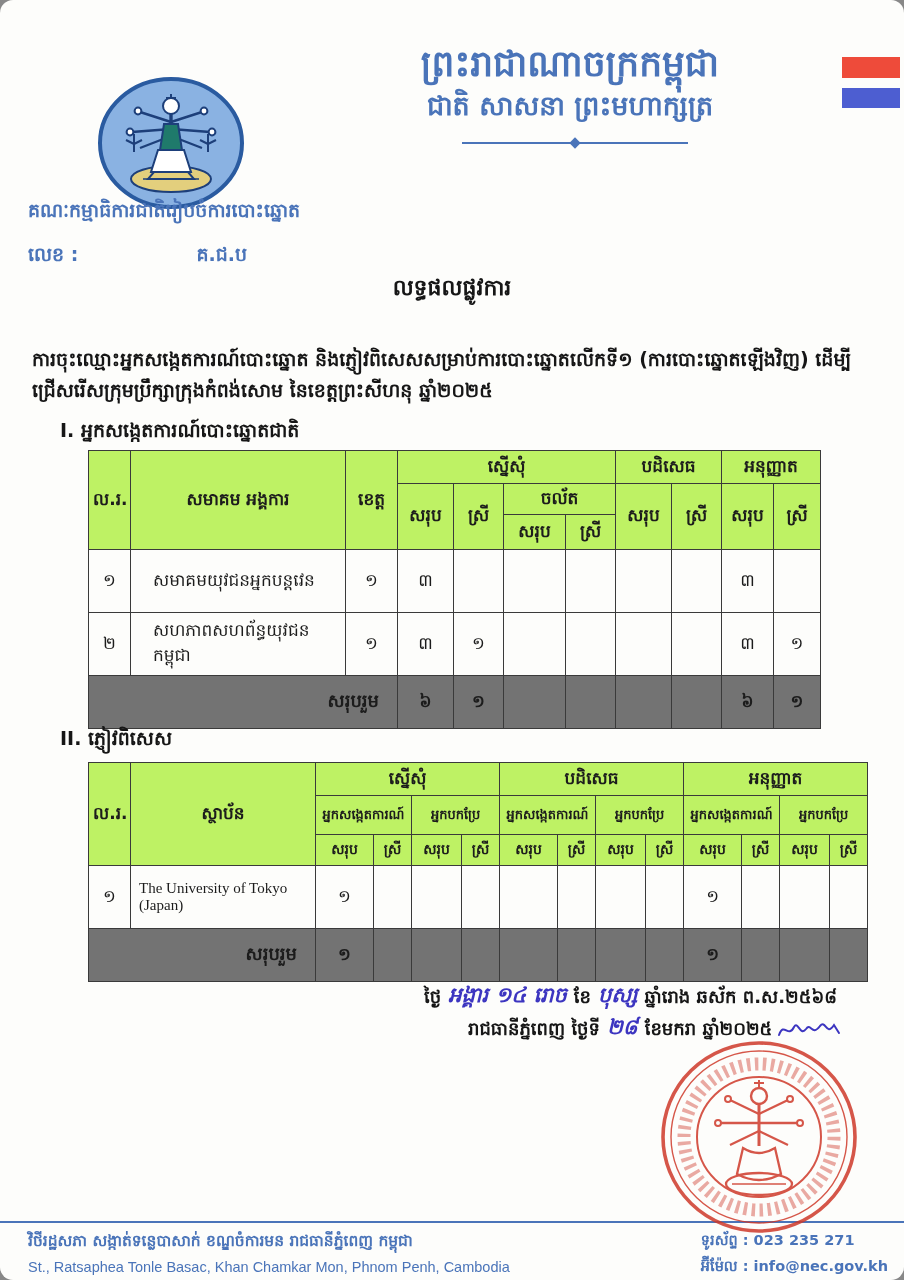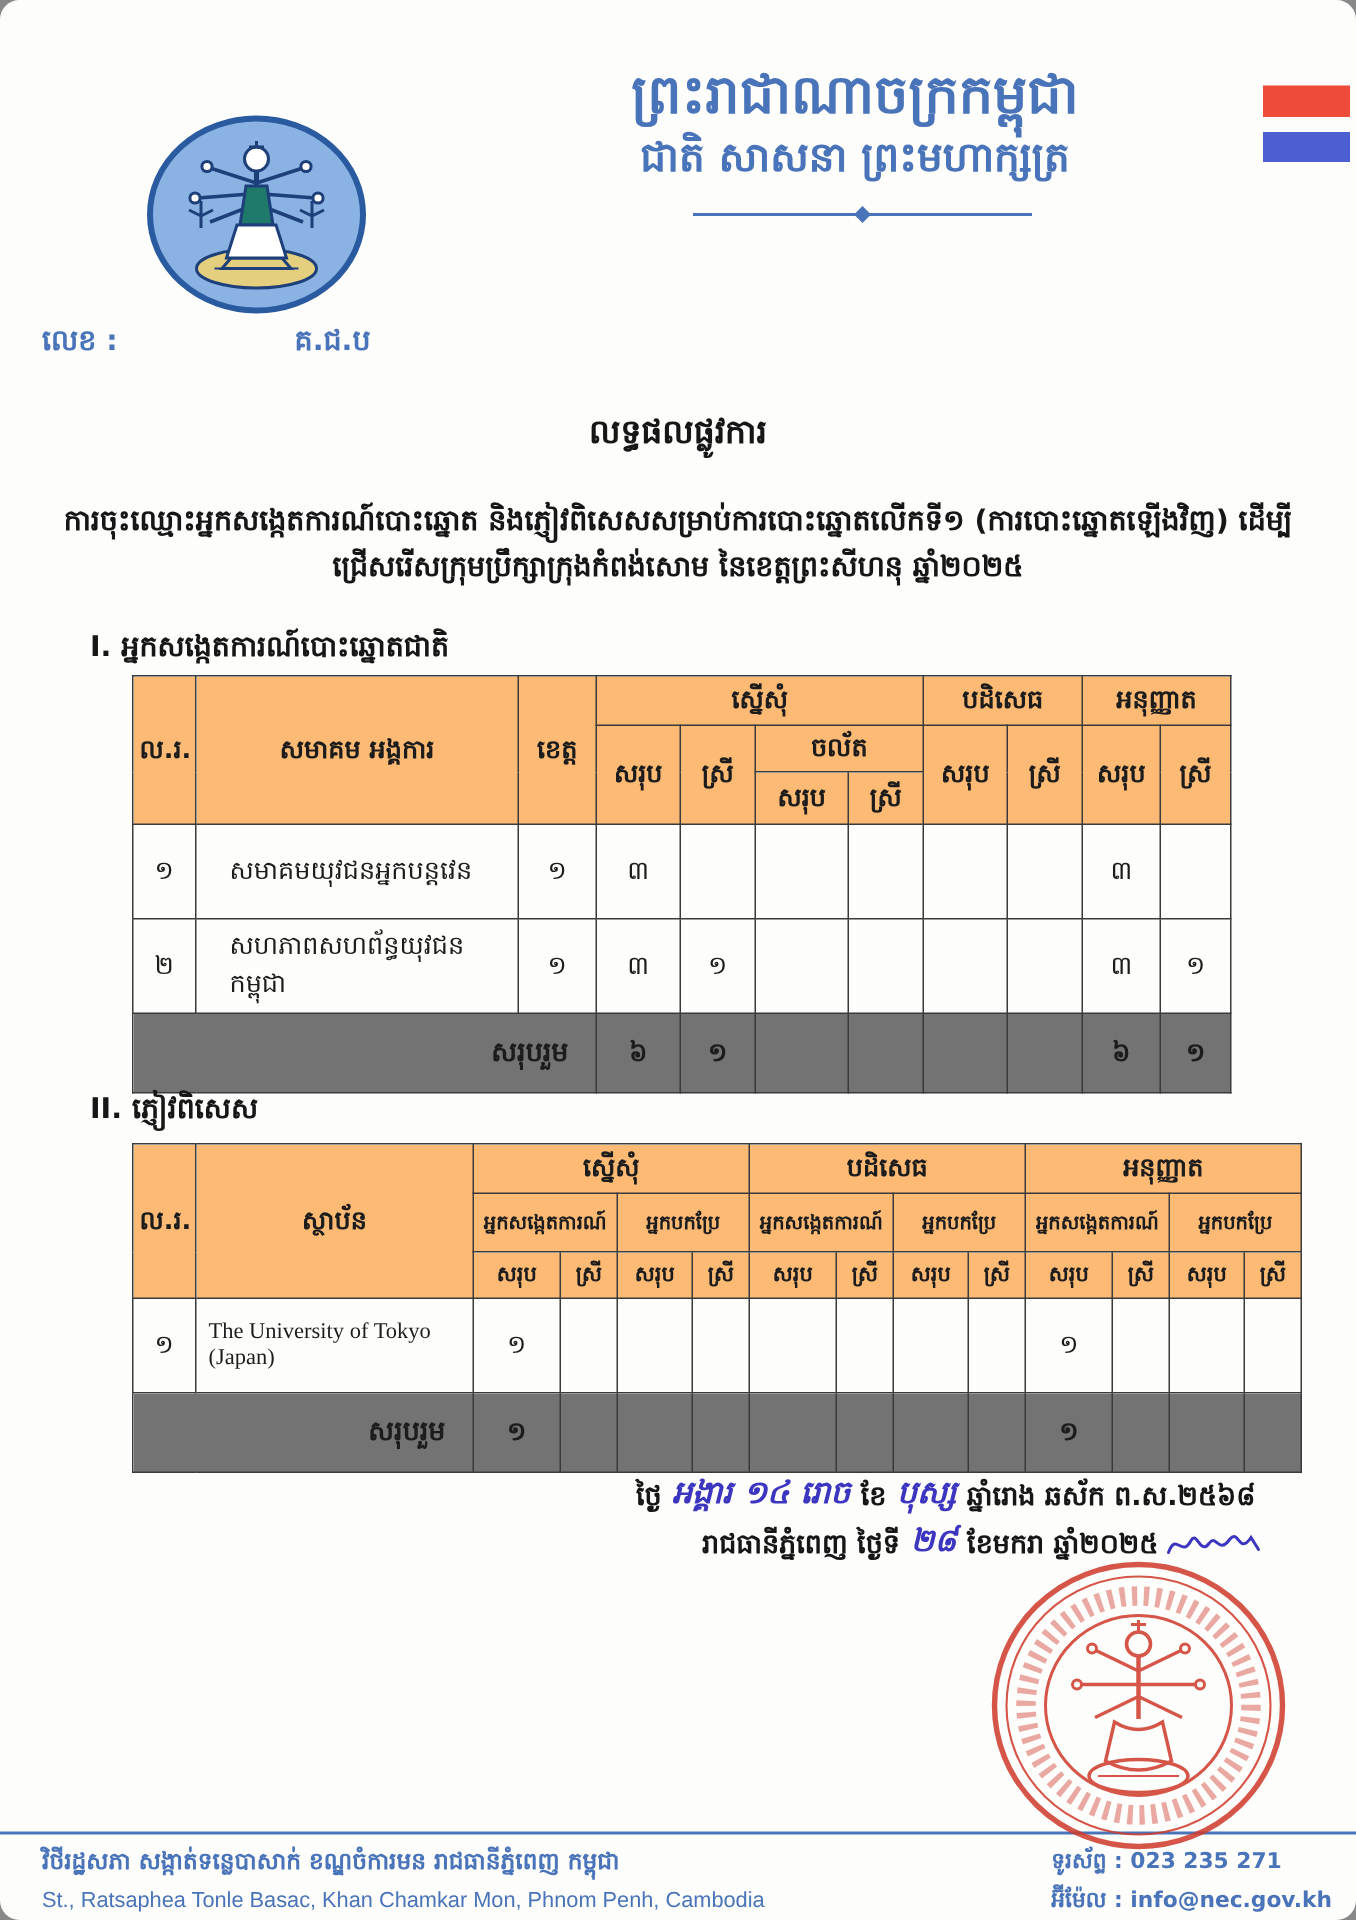--- a/index.html
+++ b/index.html
@@ -22,31 +22,31 @@
   
   .committee{position:absolute;left:28px;top:198px;color:#4a74b9;font-weight:bold;}
   .committee .name{font-size:19px;}
   .committee .numline{margin-top:16px;font-size:19px;display:flex;}
   .committee .numline .val{margin-left:118px;}
 
   
   .doc-title{position:absolute;left:0;top:274px;width:904px;text-align:center;font-weight:bold;color:#161616;}
   .doc-title .t1{font-size:22px;}
   .doc-title .t2{font-size:20px;margin-top:16px;}
-  .doc-desc{position:absolute;left:32px;top:332px;width:840px;text-align:center;
+  .doc-desc{position:absolute;left:32px;top:344px;width:840px;
             font-size:19px;font-weight:bold;line-height:1.65;color:#161616;}
 
   
   .sec-head{position:absolute;left:60px;font-size:19px;font-weight:bold;color:#161616;}
   .sec1{top:418px;} .sec2{top:726px;}
 
   
   table{border-collapse:collapse;table-layout:fixed;}
   th,td{border:1px solid #3a3a3a;padding:2px 4px;font-size:17px;overflow:hidden;}
-  th{background:#fdba74;font-weight:bold;}
+  th{background:#bef264;font-weight:bold;}
   .t2 .grp{font-size:13px;}
   .t2 .sub{font-size:14px;}
   td{text-align:center;height:58px;}
   td.name{text-align:left;padding-left:22px;font-size:17px;}
   td.inst{text-align:left;padding-left:8px;font-family:"Liberation Serif",serif;font-size:15px;}
   tr.total td{background:#737373;font-weight:bold;height:48px;}
   tr.total td.lbl{text-align:right;padding-right:18px;font-size:18px;}
   .table1{position:absolute;left:88px;top:450px;width:732px;}
   .table1 .hr1 th{height:28px;} .table1 .hr2 th{height:26px;} .table1 .hr3 th{height:30px;}
   .table2{position:absolute;left:88px;top:762px;width:779px;}
@@ -99,20 +99,21 @@
     <div class="motto">ជាតិ សាសនា ព្រះមហាក្សត្រ</div>
   </div>
   <div class="divider">
     <span class="line"></span>
       <span class="diamond"></span>
   </div>
   <div class="mark red"></div>
   <div class="mark blue"></div>
 
   <div class="committee">
+    <div class="name">គណៈកម្មាធិការជាតិរៀបចំការបោះឆ្នោត</div>
     <div class="numline">
       <span>លេខ :</span>
       <span class="val">គ.ជ.ប</span>
     </div>
   </div>
 
   <div class="doc-title">
     <div class="t1">លទ្ធផលផ្លូវការ</div>
   </div>
   <div class="doc-desc">ការចុះឈ្មោះអ្នកសង្កេតការណ៍បោះឆ្នោត និងភ្ញៀវពិសេសសម្រាប់ការបោះឆ្នោតលើកទី១ (ការបោះឆ្នោតឡើងវិញ) ដើម្បីជ្រើសរើសក្រុមប្រឹក្សាក្រុងកំពង់សោម នៃខេត្តព្រះសីហនុ ឆ្នាំ២០២៥</div>

